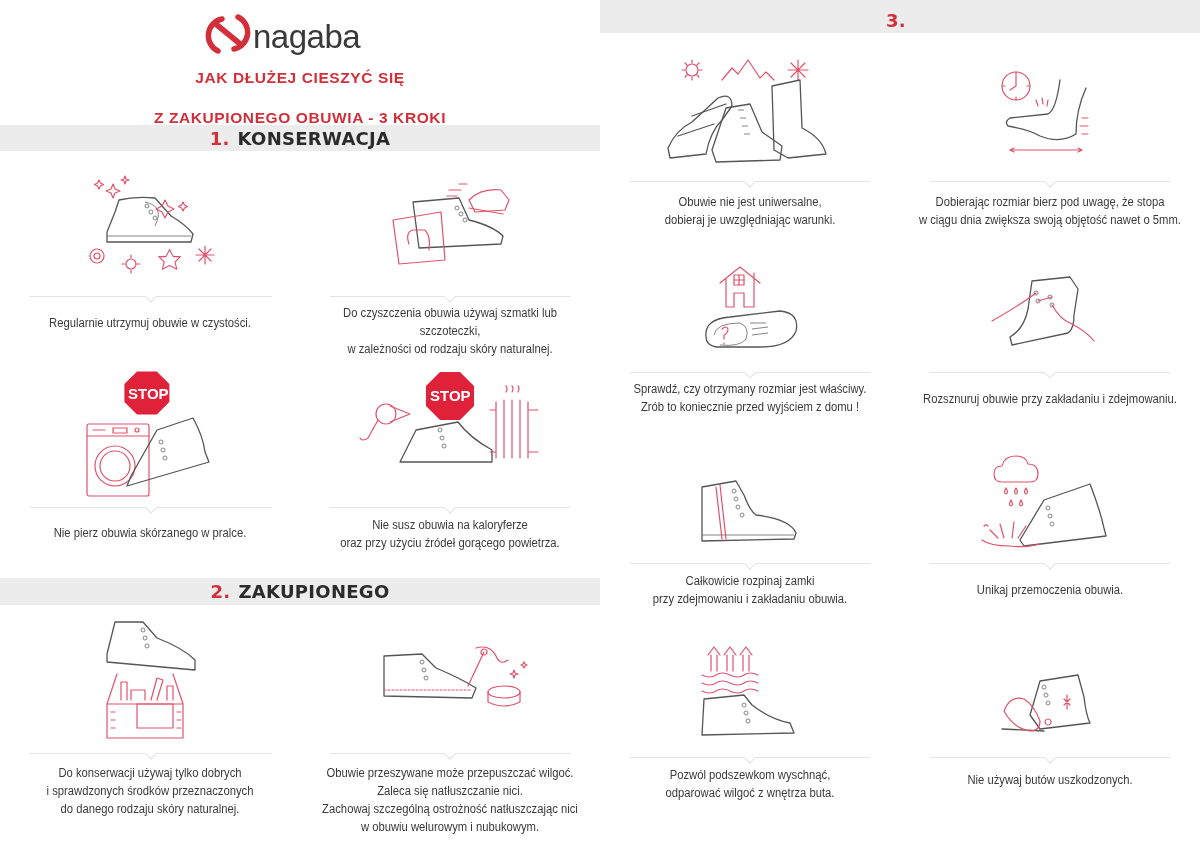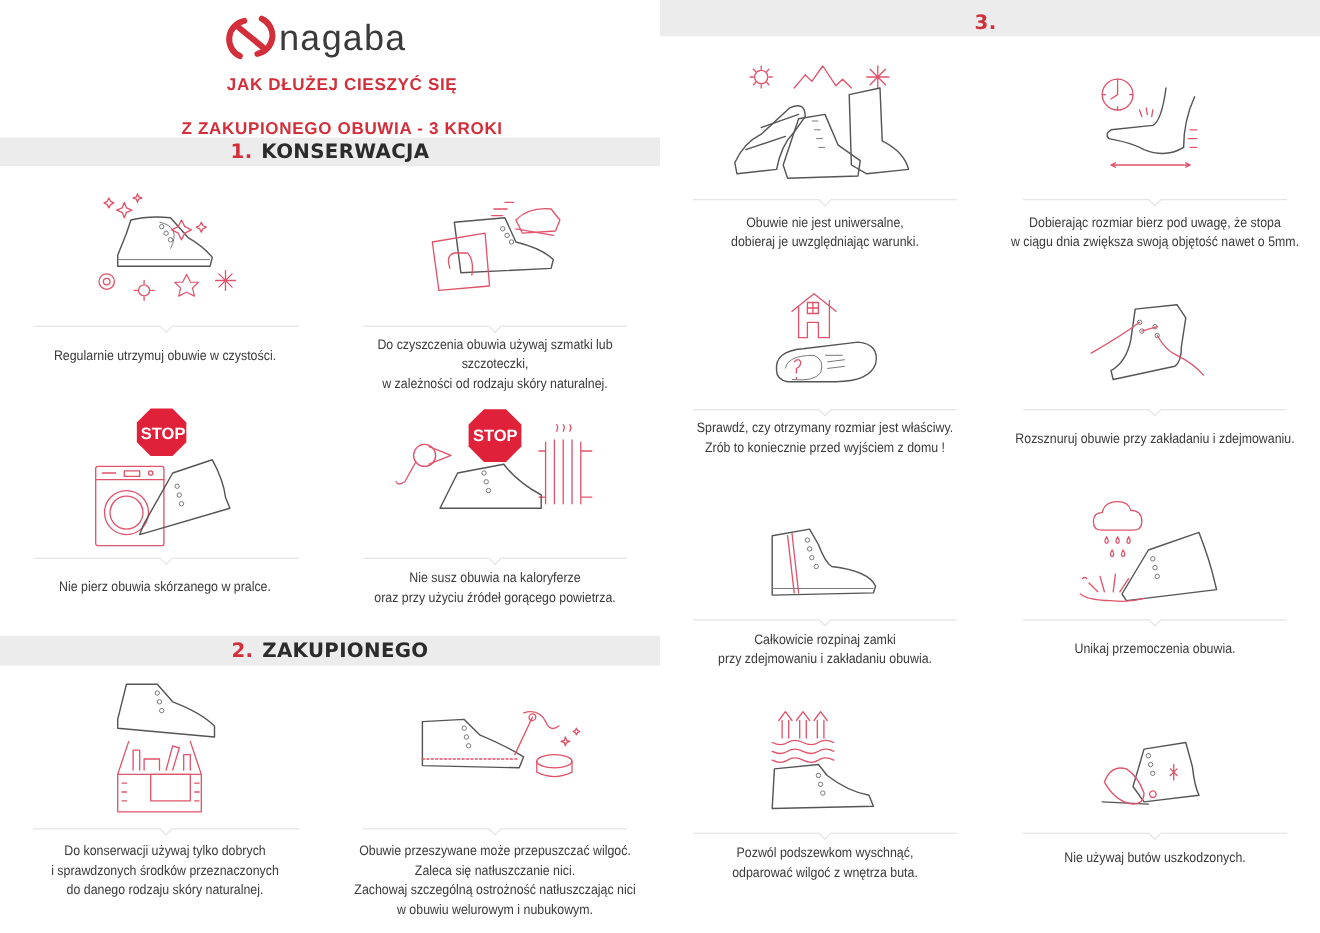--- a/index.html
+++ b/index.html
@@ -4,23 +4,23 @@
 <style>
   * { box-sizing: border-box; margin: 0; padding: 0; }
   html, body { width: 1200px; height: 848px; background: #ffffff; overflow: hidden; }
   body { position: relative; font-family: "Liberation Sans", sans-serif; color: #333; }
 
   .abs { position: absolute; }
 
   
   .logo { left: 205px; top: 14px; width: 195px; height: 44px; display: flex; align-items: center; }
   .logo svg { width: 46px; height: 42px; }
-  .logo-text { font-family: Liberation Mono, monospace; font-size: 33px; color: #3a3a3a; letter-spacing: -0.5px; margin-left: 2px; line-height: 1; }
-
-  .subtitle { left: 11px; width: 600px; text-align: center; color: #d32f3a; font-weight: bold; font-size: 15.5px; letter-spacing: 0.6px; line-height: 24px; }
+  .logo-text { font-family: Liberation Sans, sans-serif; font-size: 33px; color: #3a3a3a; letter-spacing: -0.5px; margin-left: 2px; line-height: 1; }
+
+  .subtitle { left: 0; width: 600px; text-align: center; color: #d32f3a; font-weight: bold; font-size: 15.5px; letter-spacing: 0.6px; line-height: 24px; }
   .subtitle.l1 { top: 66px; }
   .subtitle.l2 { top: 90px; margin-top: 16px; }
 
   
   .section-bar { background: #ececec; display: flex; align-items: center; justify-content: center; font-family: "DejaVu Sans", sans-serif; font-weight: bold; font-size: 18px; color: #2b2b2b; letter-spacing: 0.3px; }
   .section-bar .num { color: #d32f3a; margin-right: 8px; }
   .sec1 { left: 0; top: 125px; width: 600px; height: 26px; }
   .sec2 { left: 0; top: 578px; width: 600px; height: 27px; }
   .sec3 { left: 600px; top: 0; width: 600px; height: 33px; padding-top: 8px; }
 

